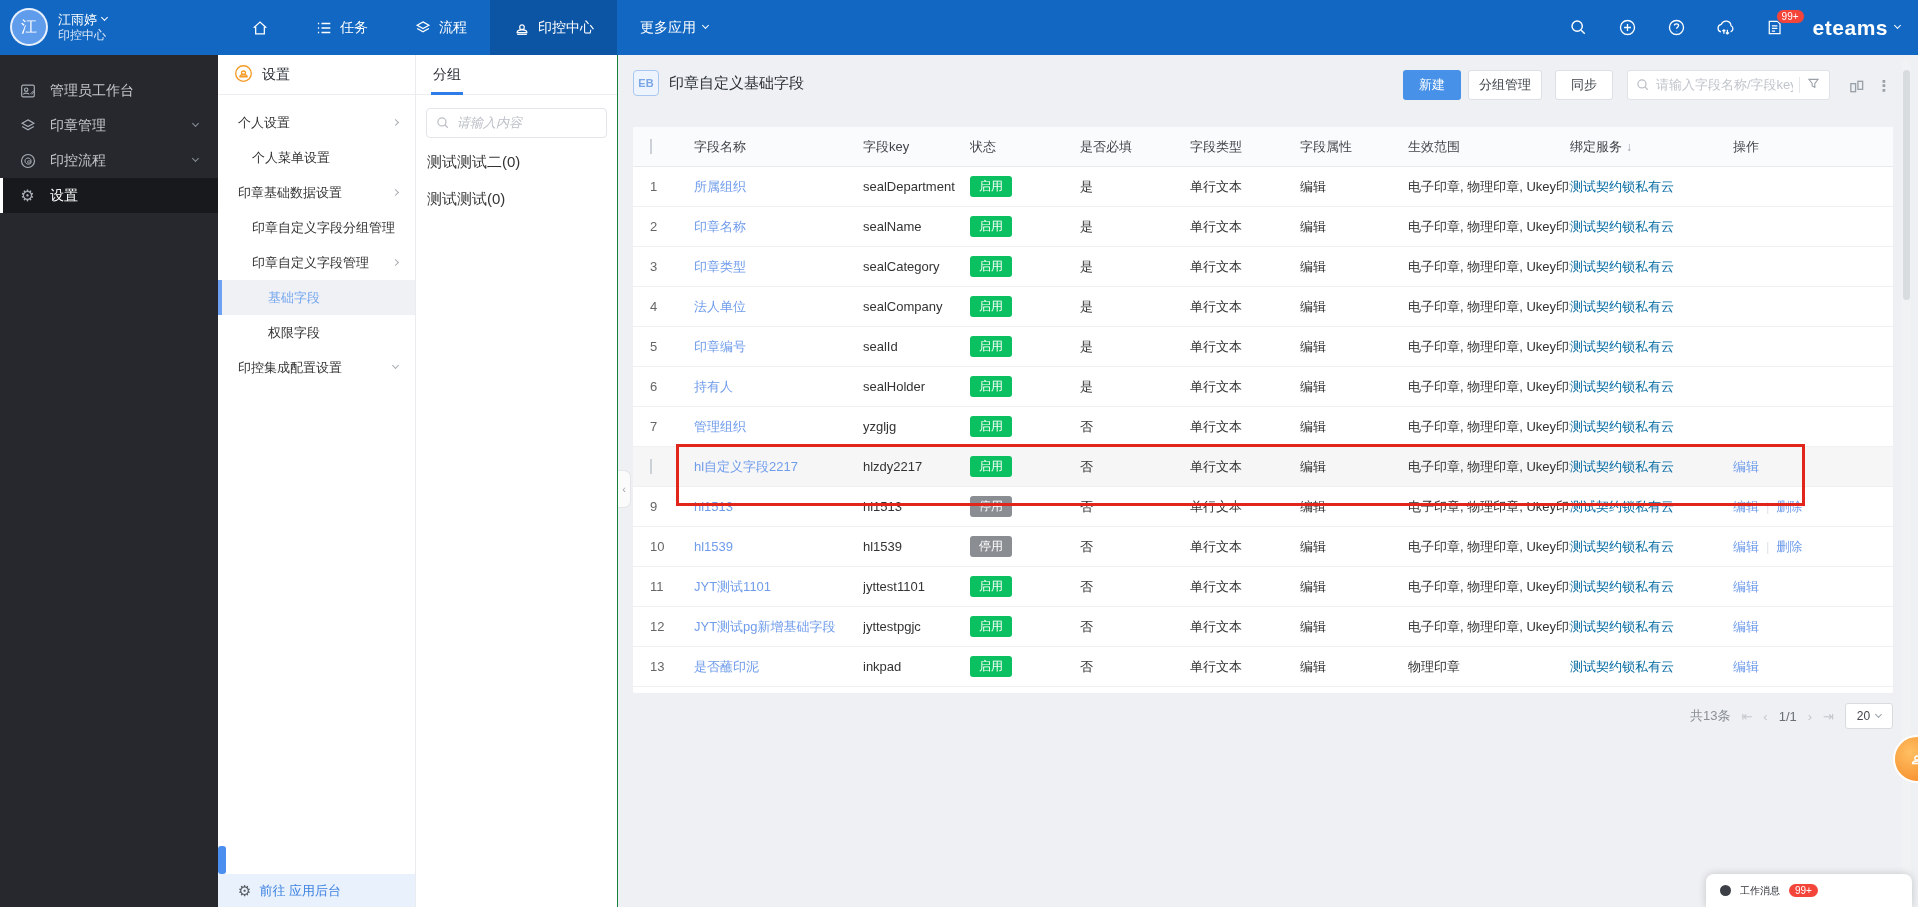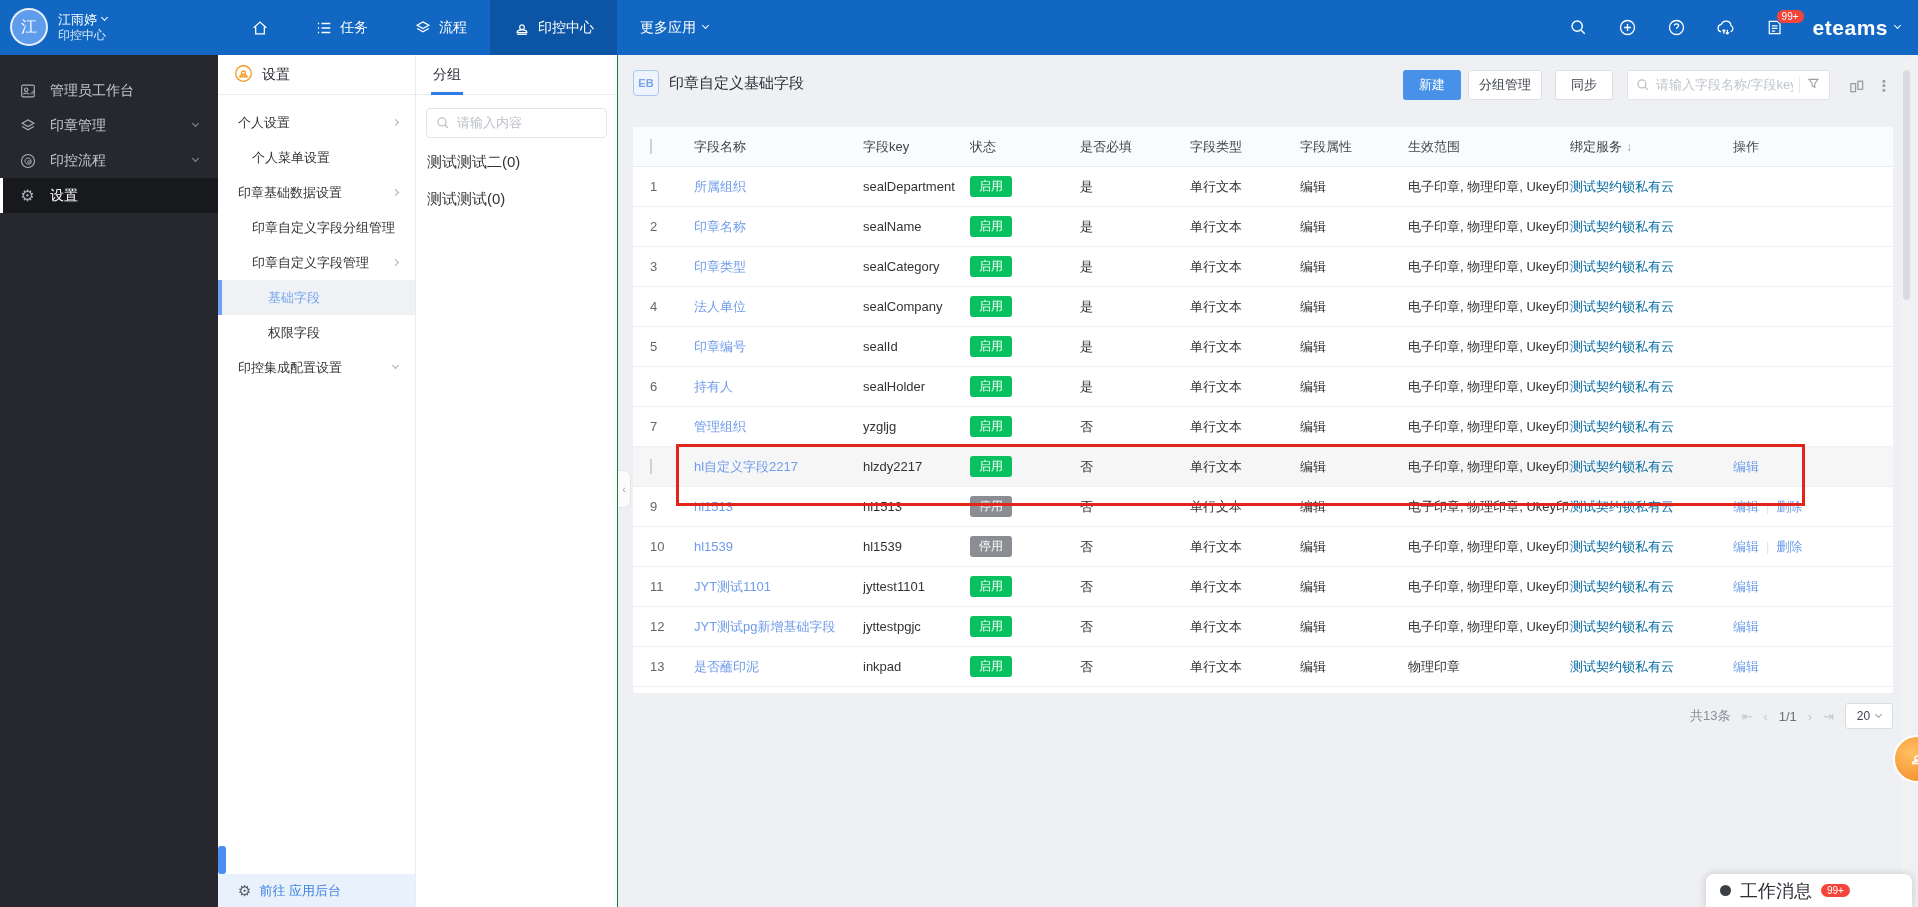--- a/index.html
+++ b/index.html
@@ -54,21 +54,21 @@
     align-items:center; gap:8px; padding-left:20px; font-size:13px; color:#3c4046; cursor:pointer; }
   .p2-footer .goto-blue { color:#3d82e0; }
 
   
   .panel3 { position:absolute; left:416px; top:55px; width:202px; height:852px; background:#fff; border-right:1px solid #15803d; }
   .p3-tabs { height:40px; border-bottom:1px solid #ebedf0; display:flex; }
   .p3-tab { margin-left:17px; height:40px; display:flex; align-items:center; font-size:14px; color:#2b2f36;
     position:relative; cursor:pointer; }
   .p3-tab::after { content:""; position:absolute; left:-2px; right:-2px; bottom:0; height:3px; background:#2f7ce8; }
   .p3-search { margin:13px 10px 6px 10px; height:30px; border:1px solid #e2e5e9; border-radius:4px; background:#fff;
-    display:flex; align-items:center; gap:7px; padding:0 9px; color:#bcc1c8; font-size:13px; cursor:text; }
+    display:flex; align-items:center; gap:7px; padding:0 9px; color:#bcc1c8; font-size:13px; cursor:text;font-style:italic; }
   .p3-item { height:37px; display:flex; align-items:center; padding-left:11px; font-size:15px; color:#333; cursor:pointer; }
   .collapse-handle { position:absolute; left:618px; top:470px; width:13px; height:38px; background:#fbfbfc;
     border:1px solid #e3e5e9; border-left:none; border-radius:0 7px 7px 0; display:flex; align-items:center;
     justify-content:center; color:#a0a4aa; font-size:11px; cursor:pointer; z-index:15; }
 
   
   .main { position:absolute; left:618px; top:62px; width:1300px; height:852px; background:#eef0f3; }
   .ebbadge { position:absolute; left:15px; top:8px; width:26px; height:26px; border:1px solid #a9c8f0; background:#eef4fd;
     border-radius:4px; color:#7ba7e8; font-size:11px; font-weight:bold; display:flex; align-items:center; justify-content:center; }
   .ptitle { position:absolute; left:51px; top:12px; font-size:15px; color:#2b2f36; font-weight:500; }
@@ -110,21 +110,21 @@
   .scrolltrack { position:absolute; left:1902px; top:60px; width:9px; height:840px; background:#f1f2f4; border-radius:4px; }
   .scrollthumb { position:absolute; left:1px; top:10px; width:7px; height:230px; background:#d9dcdf; border-radius:4px; cursor:pointer; }
 
   .float-orange { position:absolute; left:1893px; top:735px; width:48px; height:48px; border-radius:50%;
     background:radial-gradient(circle at 35% 35%, #ffc063, #f5821f); border:2px solid #fff; z-index:25; cursor:pointer;
     display:flex; align-items:center; justify-content:center; color:#fff; font-size:18px; }
 
   .chatbar { position:absolute; left:1706px; top:874px; width:206px; height:33px; background:#fff; border-radius:8px 8px 0 0;
     box-shadow:0 0 8px rgba(0,0,0,.18); display:flex; align-items:center; gap:9px; padding:0 14px; z-index:25; cursor:pointer; }
   .chatdot { width:11px; height:11px; border-radius:50%; background:#3c4046; }
-  .chatlabel { font-size:18px; color:#2b2f36; }
+  .chatlabel { font-size:10px; color:#2b2f36; }
   .chatbadge { background:#f4453a; color:#fff; font-size:10px; padding:1px 6px; border-radius:8px; }
 </style>
 </head>
 <body>
 
 <div class="topbar">
   <div class="userblock">
     <div class="avatar">江</div>
     <div>
       <div class="uname">

